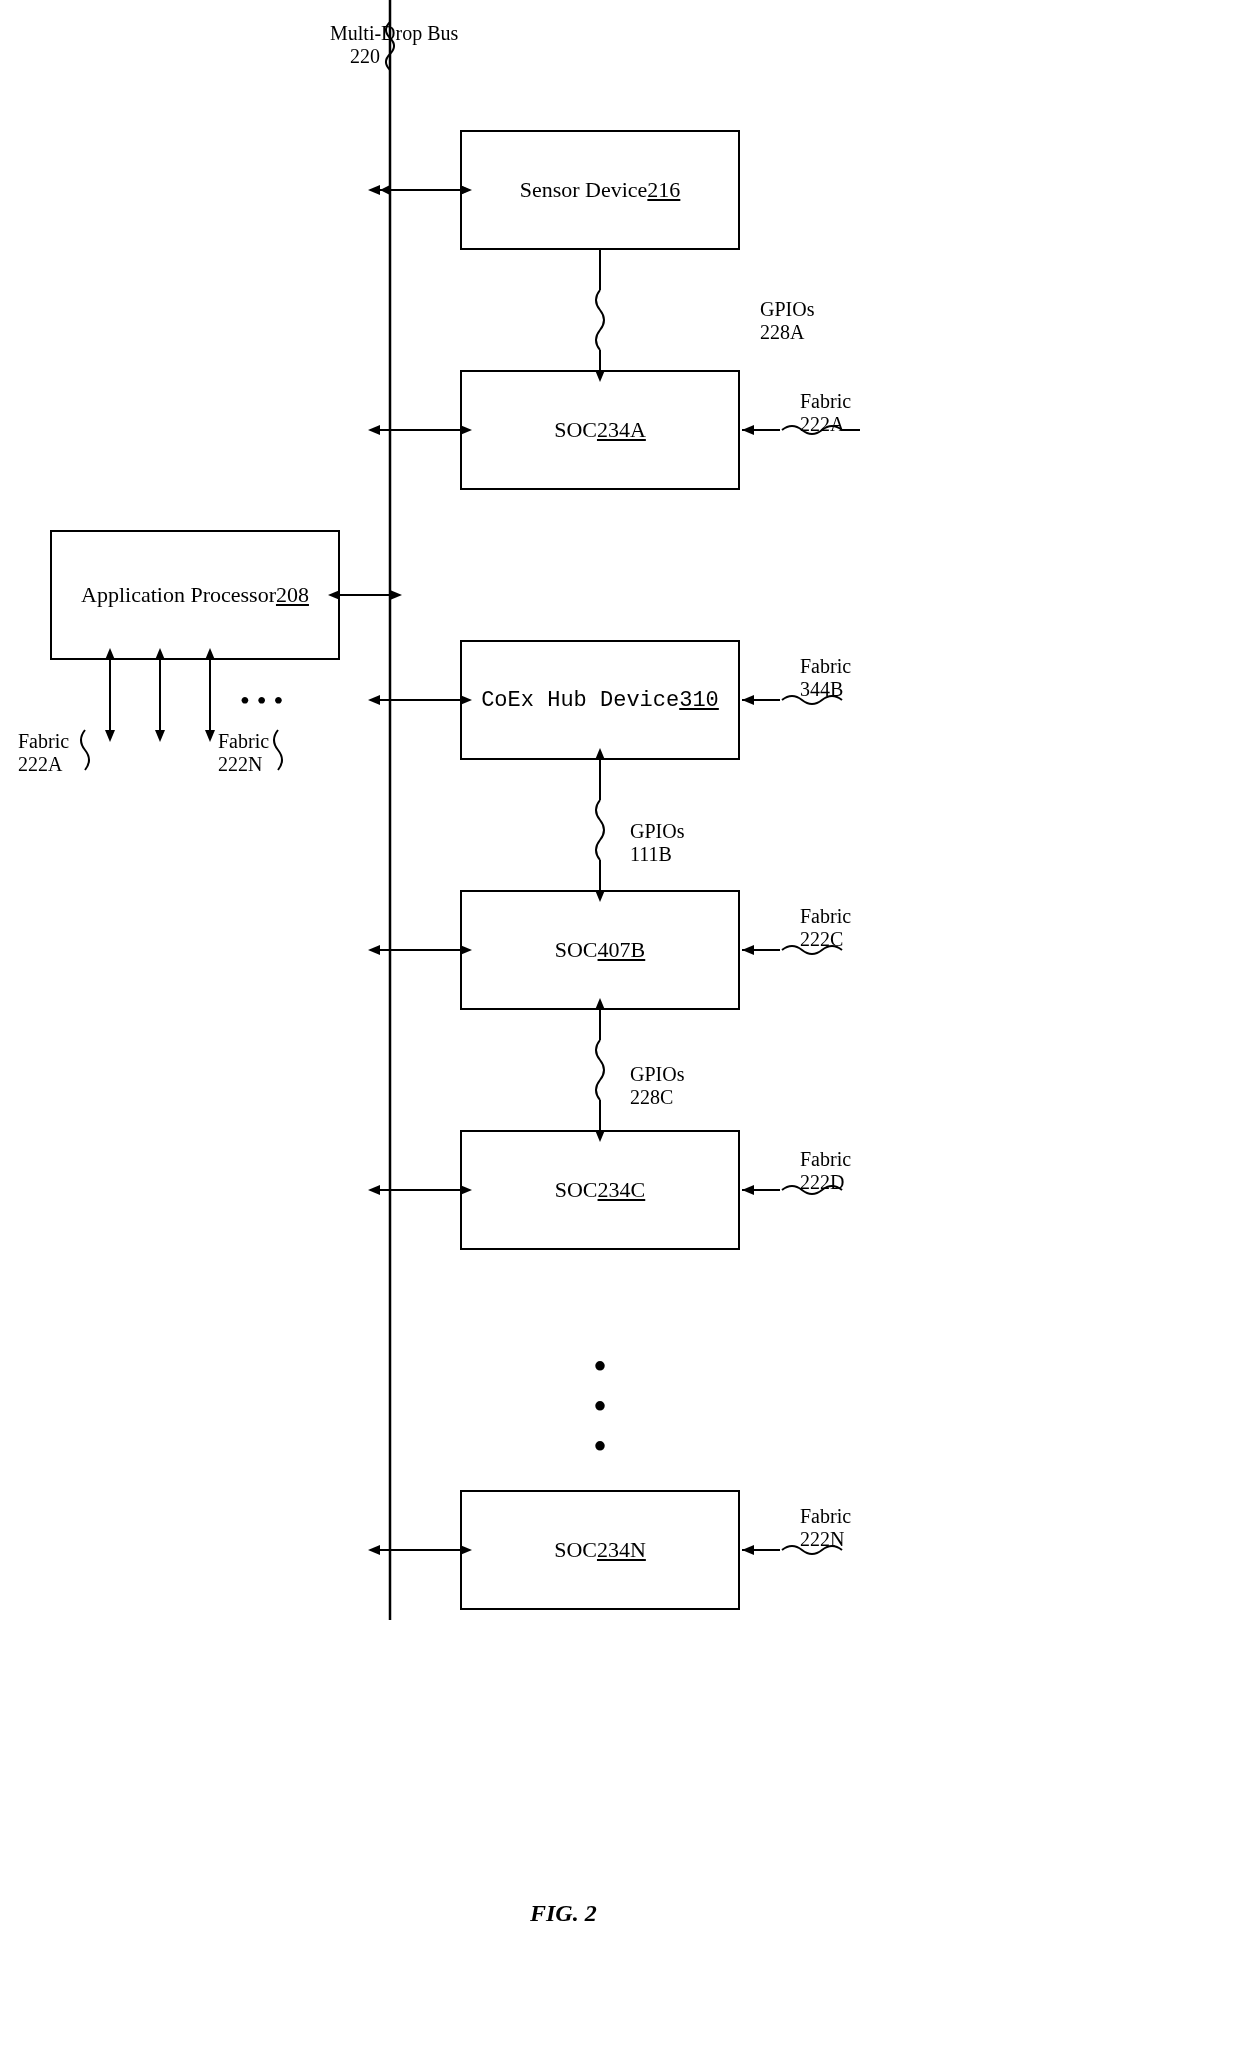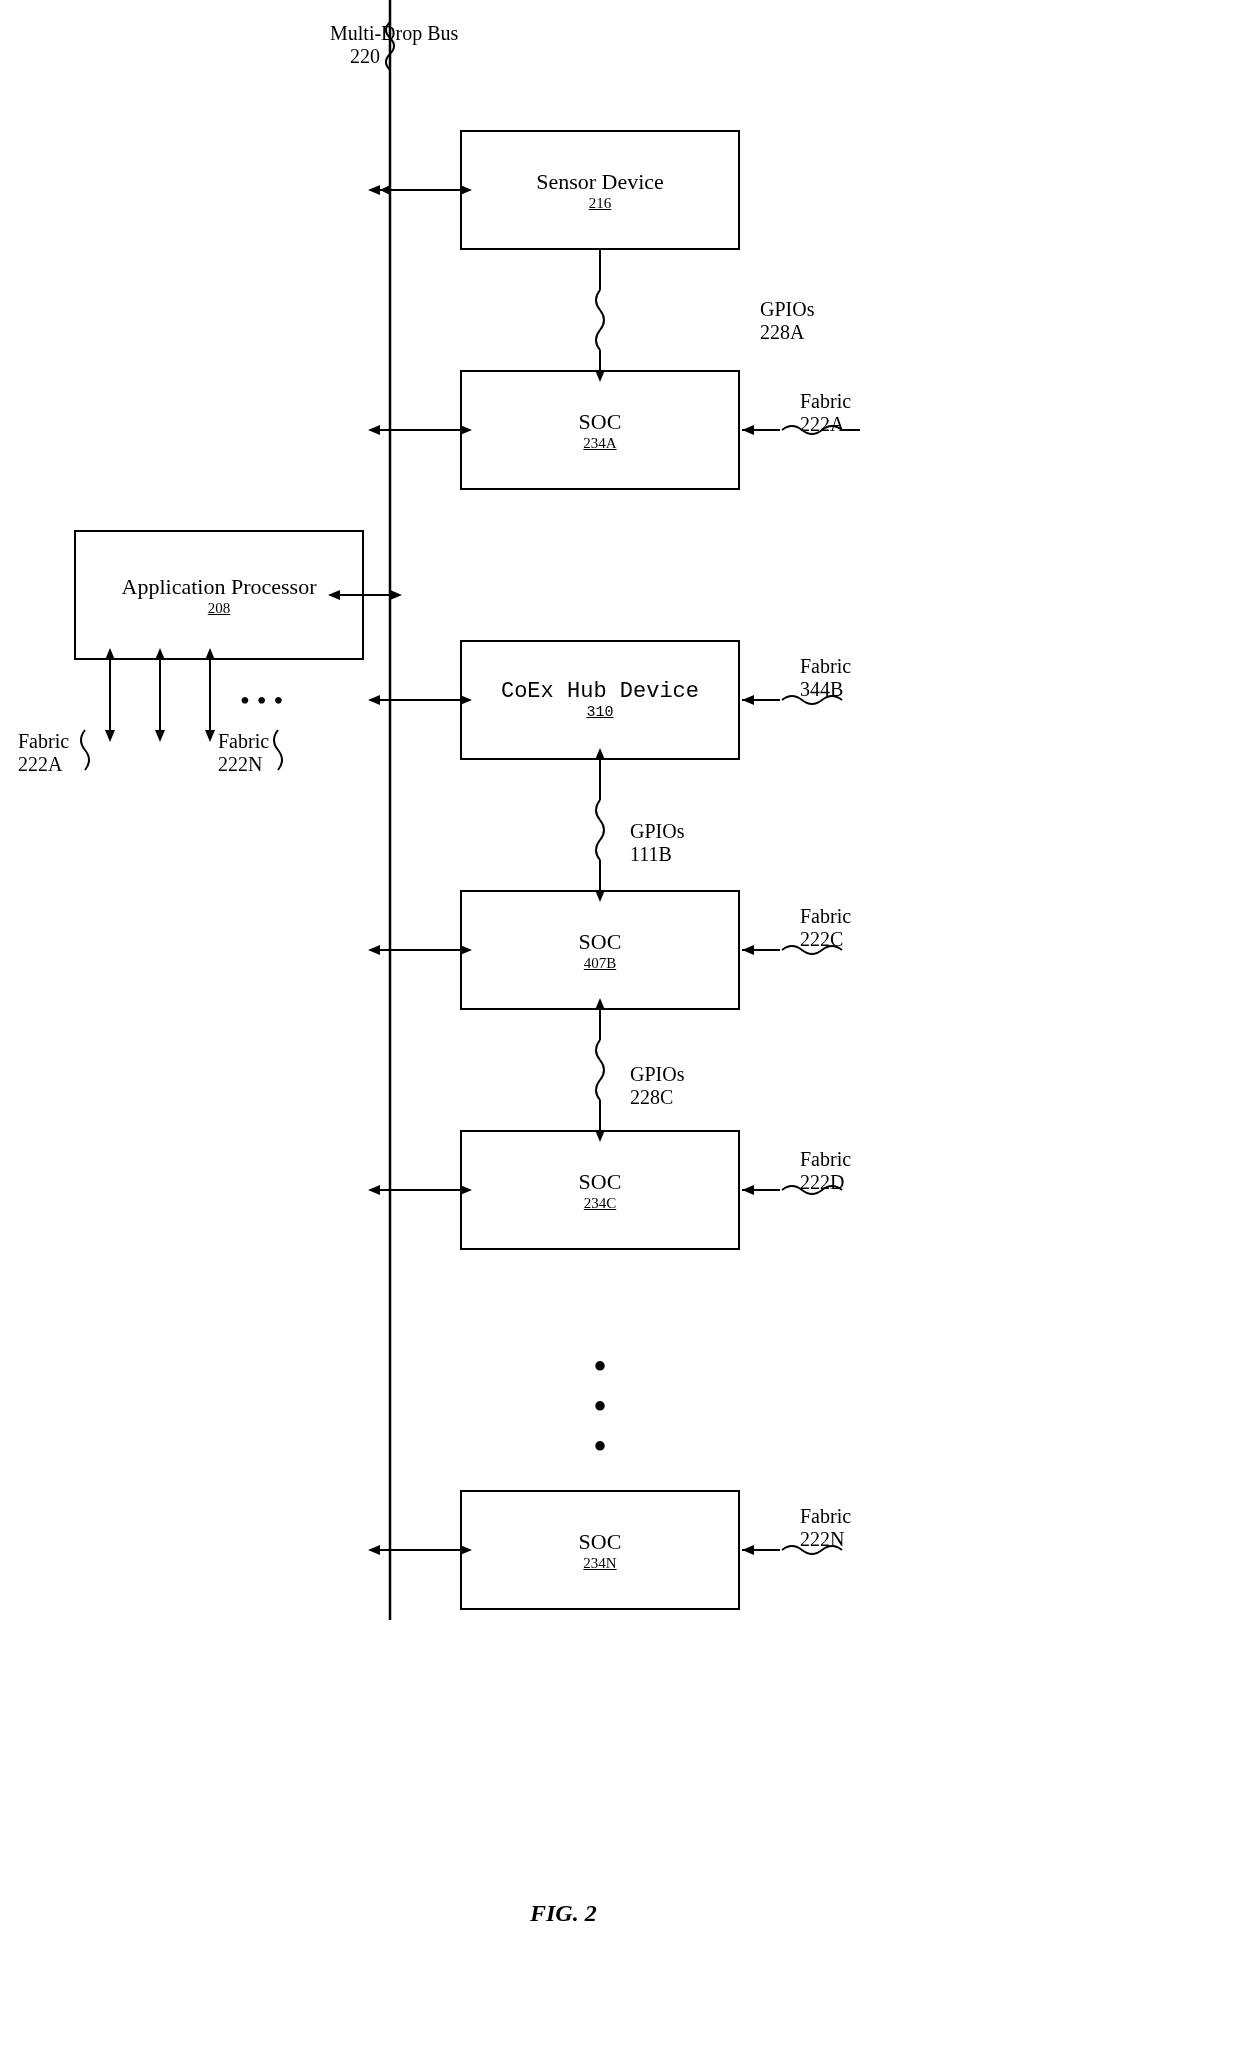--- a/index.html
+++ b/index.html
@@ -15,28 +15,28 @@
       position: absolute;
       top: 0; left: 0;
       width: 1040px;
       height: 2059px;
     }
     .box {
       position: absolute;
       border: 2px solid #000;
       background: #fff;
       display: flex;
-      flex-direction: column;
+      flex-direction: row;
       align-items: center;
       justify-content: center;
       text-align: center;
       font-size: 22px;
     }
     .box .label-line1 { font-size: 22px; }
-    .box .label-line2 { font-size: 15px; text-decoration: underline; }
+    .box .label-line2 { font-size: 22px; text-decoration: underline; }
     .annotation {
       position: absolute;
       font-size: 20px;
       text-align: left;
     }
     .fig-caption {
       position: absolute;
       font-size: 24px;
       font-weight: bold;
       font-style: italic;
@@ -63,21 +63,21 @@
   <div class="box" style="left:460px; top:130px; width:280px; height:120px;">
     <span class="label-line1">Sensor Device</span>
     <span class="label-line2">216</span>
   </div>
 
   <div class="box" style="left:460px; top:370px; width:280px; height:120px;">
     <span class="label-line1">SOC</span>
     <span class="label-line2">234A</span>
   </div>
 
-  <div class="box" style="left:50px; top:530px; width:290px; height:130px;margin-left:24px;">
+  <div class="box" style="left:50px; top:530px; width:290px; height:130px;">
     <span class="label-line1">Application Processor</span>
     <span class="label-line2">208</span>
   </div>
 
   <div class="box" style="left:460px; top:640px; width:280px; height:120px;font-family:Liberation Mono, monospace;">
     <span class="label-line1">CoEx Hub Device</span>
     <span class="label-line2">310</span>
   </div>
 
   <div class="box" style="left:460px; top:890px; width:280px; height:120px;">

